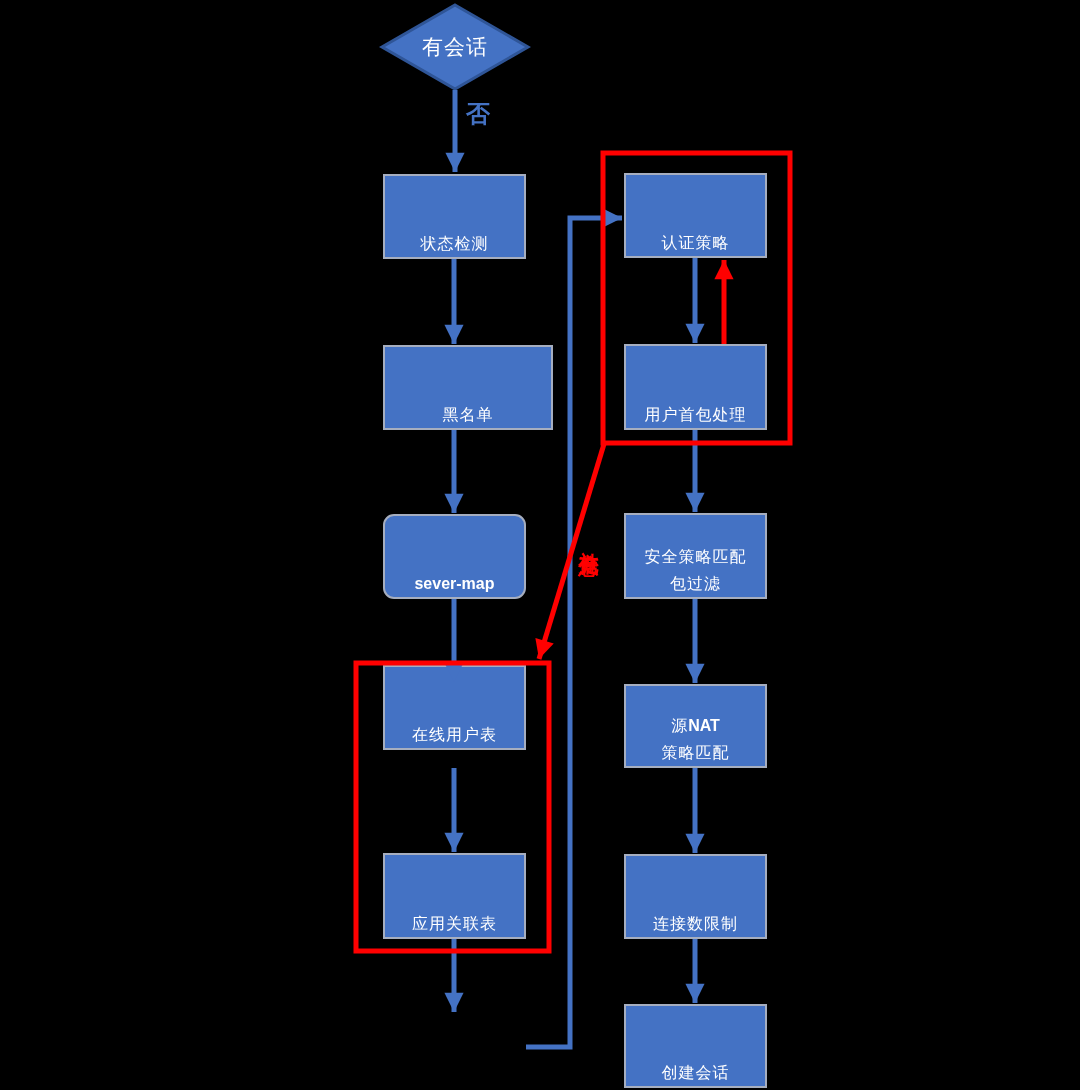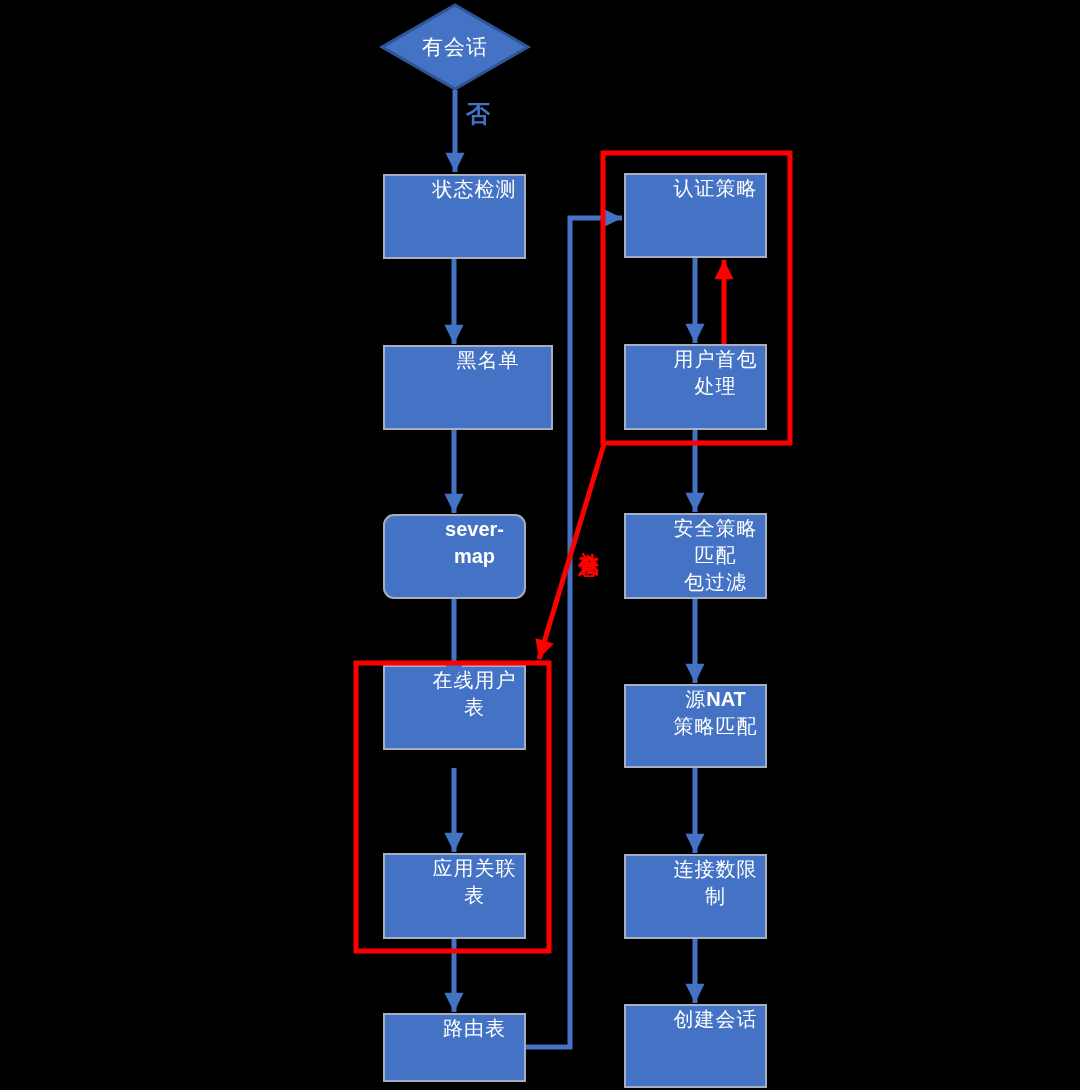--- a/index.html
+++ b/index.html
@@ -15,22 +15,22 @@
   .stage{
     position:relative;width:1080px;height:1090px;background:var(--background);
     overflow:hidden;font-family:"Liberation Sans", sans-serif;
   }
   .edge-layer{position:absolute;left:0;top:0;z-index:2;pointer-events:none;}
   .node{
     position:absolute;z-index:1;box-sizing:border-box;
     background:var(--node-fill);
     border:2px solid var(--node-border);
     color:var(--label-text);
-    display:flex;flex-direction:column;align-items:center;justify-content:flex-start;
-    text-align:center;font-size:20px;letter-spacing:1px;line-height:27px;padding-left:40px;
+    display:flex;flex-direction:column;align-items:center;justify-content:flex-end;
+    text-align:center;font-size:16px;letter-spacing:1px;line-height:27px;
   }
   .node .bold-latin{font-weight:bold;letter-spacing:0;}
   .node.latin-bold{font-weight:bold;letter-spacing:0;}
   .floating-label{position:absolute;z-index:3;}
   .diamond-label{
     position:absolute;z-index:3;color:var(--label-text);
     font-size:21px;letter-spacing:1px;text-align:center;
   }
   .no-label{
     color:var(--connector-blue);font-size:24px;font-weight:bold;
@@ -98,23 +98,20 @@
   </div>
   <div class="node latin-bold" style="left:383px;top:514px;width:143px;height:85px;border-radius:11px;">
     <span>sever-map</span>
   </div>
   <div class="node" style="left:383px;top:665px;width:143px;height:85px;">
     <span>在线用户表</span>
   </div>
   <div class="node" style="left:383px;top:853px;width:143px;height:86px;">
     <span>应用关联表</span>
   </div>
-  <div class="node" style="left:383px;top:1013px;width:143px;height:69px;">
-    <span>路由表</span>
-  </div>
 
   <div class="node" style="left:624px;top:173px;width:143px;height:85px;">
     <span>认证策略</span>
   </div>
   <div class="node" style="left:624px;top:344px;width:143px;height:86px;">
     <span>用户首包处理</span>
   </div>
   <div class="node" style="left:624px;top:513px;width:143px;height:86px;">
     <span>安全策略匹配</span>
     <span>包过滤</span>

